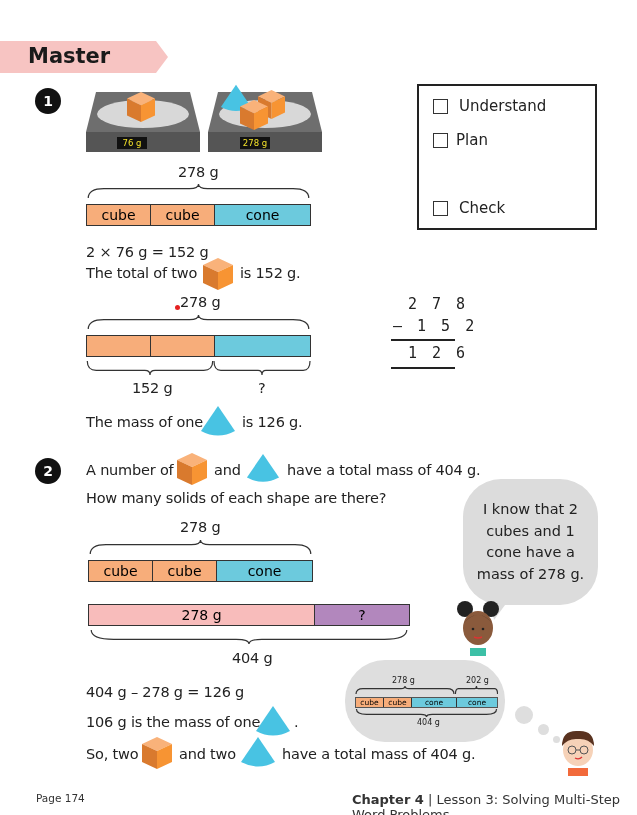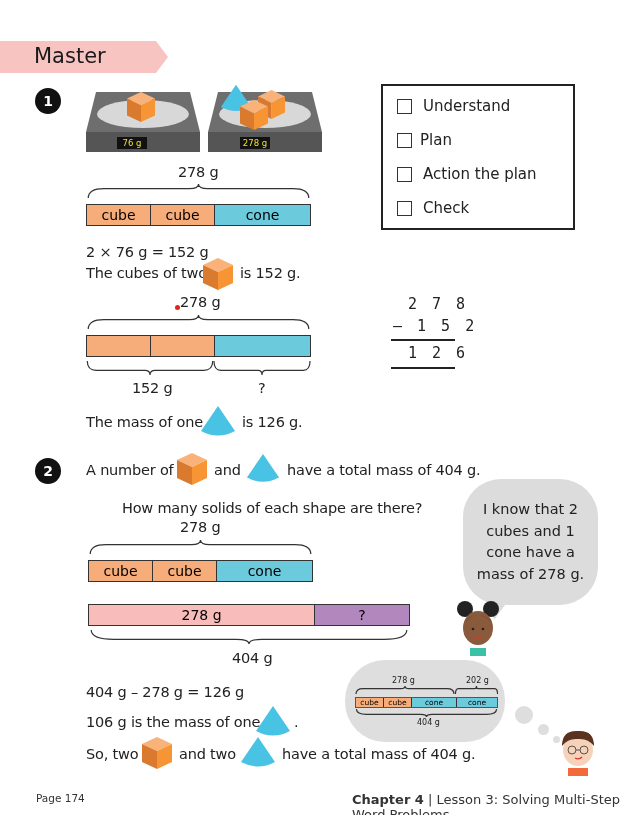--- a/index.html
+++ b/index.html
@@ -2,24 +2,24 @@
 <html><head>
 <meta charset="utf-8">
 <style>
   * { box-sizing: border-box; margin: 0; padding: 0; }
   body { width: 637px; height: 815px; background: #ffffff; position: relative; overflow: hidden;
          font-family: "DejaVu Sans", sans-serif; color: #222; }
   .abs { position: absolute; }
   .t { position: absolute; font-size: 14.5px; color: #222; white-space: nowrap; letter-spacing: -0.2px; }
   .ribbon { left: 0; top: 41px; width: 168px; height: 32px; background: #f7c4c2;
             clip-path: polygon(0 0, 156px 0, 168px 16px, 156px 32px, 0 32px); }
-  .ribbon-text { left: 34px; top: 44px; font-size: 21px; font-weight: normal; color: #1a1a1a; }
+  .ribbon-text { left: 28px; top: 44px; font-size: 21px; font-weight: bold; color: #1a1a1a; }
   .qnum { width: 26px; height: 26px; border-radius: 50%; background: #111; color: #fff;
           font-size: 14px; font-weight: bold; display: flex; align-items: center; justify-content: center; }
-  .checklist { left: 381px; top: 84px; width: 194px; height: 146px; border: 2px solid #222; }
+  .checklist { left: 417px; top: 84px; width: 180px; height: 146px; border: 2px solid #222; }
   .cl-item { position: absolute; left: 14px; display: flex; align-items: center; gap: 11px; font-size: 15px; color: #222; }
   .cb { width: 15px; height: 15px; border: 1.5px solid #333; background: #fff; }
   .bar { position: absolute; height: 22px; display: flex; border: 1px solid #333; }
   .seg { height: 100%; display: flex; align-items: center; justify-content: center; font-size: 14px; color: #000000; }
   .seg + .seg { border-left: 1px solid #333; }
   .orange { background: #f7ad7a; }
   .blue { background: #6ccadd; }
   .pink { background: #f8bcbb; }
   .purple { background: #b287bd; }
   .mono { font-family: "DejaVu Sans Mono", monospace; font-size: 15px; letter-spacing: 3px; }
@@ -79,42 +79,38 @@
 
 <div class="abs checklist">
   <div class="cl-item" style="top:11px;">
     <span class="cb"></span>
     <span>Understand</span>
   </div>
   <div class="cl-item" style="top:45px;gap:8px;">
     <span class="cb"></span>
     <span>Plan</span>
   </div>
-  <div class="cl-item" style="top:79px;">
-    <span class="cb"></span>
-    <span>Action the plan</span>
-  </div>
   <div class="cl-item" style="top:113px;">
     <span class="cb"></span>
     <span>Check</span>
   </div>
 </div>
 
 <div class="t" style="left:178px;top:164px;">278 g</div>
 <svg class="abs" style="left:86px;top:184px;" width="225" height="14">
     <use href="#brace-down" width="225" height="14"></use>
   </svg>
 <div class="bar" style="left:86px;top:204px;width:225px;">
   <div class="seg orange" style="width:63px;">cube</div>
   <div class="seg orange" style="width:64px;">cube</div>
   <div class="seg blue" style="flex:1;">cone</div>
 </div>
 
 <div class="t" style="left:86px;top:244px;">2 × 76 g = 152 g</div>
-<div class="t" style="left:86px;top:265px;">The cubes of two</div>
+<div class="t" style="left:86px;top:265px;">The total of two</div>
 <svg class="abs" style="left:203px;top:258px;" width="30" height="32">
     <use href="#cube" width="30" height="32"></use>
   </svg>
 <div class="t" style="left:240px;top:265px;">is 152 g.</div>
 
 <div class="abs" style="left:175px;top:305px;width:5px;height:5px;border-radius:50%;background:#e52020;"></div>
 <div class="t" style="left:180px;top:294px;">278 g</div>
 <svg class="abs" style="left:86px;top:315px;" width="225" height="14">
     <use href="#brace-down" width="225" height="14"></use>
   </svg>
@@ -147,21 +143,21 @@
 <div class="abs qnum" style="left:35px;top:458px;">2</div>
 <div class="t" style="left:86px;top:462px;">A number of</div>
 <svg class="abs" style="left:177px;top:453px;" width="30" height="32">
     <use href="#cube" width="30" height="32"></use>
   </svg>
 <div class="t" style="left:214px;top:462px;text-align:center;">and</div>
 <svg class="abs" style="left:246px;top:453px;" width="34" height="32">
     <use href="#cone" width="34" height="32"></use>
   </svg>
 <div class="t" style="left:287px;top:462px;">have a total mass of 404 g.</div>
-<div class="t" style="left:86px;top:500px;margin-left:36px;">How many solids of each shape are there?</div>
+<div class="t" style="left:86px;top:490px;">How many solids of each shape are there?</div>
 
 <div class="t" style="left:180px;top:519px;">278 g</div>
 <svg class="abs" style="left:88px;top:540px;" width="225" height="14">
     <use href="#brace-down" width="225" height="14"></use>
   </svg>
 <div class="bar" style="left:88px;top:560px;width:225px;">
   <div class="seg orange" style="width:63px;">cube</div>
   <div class="seg orange" style="width:64px;">cube</div>
   <div class="seg blue" style="flex:1;">cone</div>
 </div>

